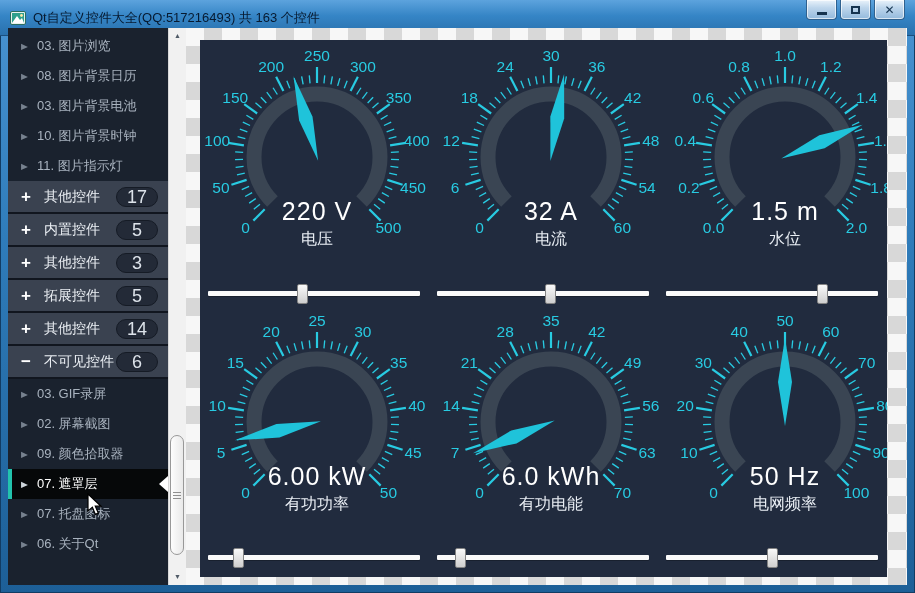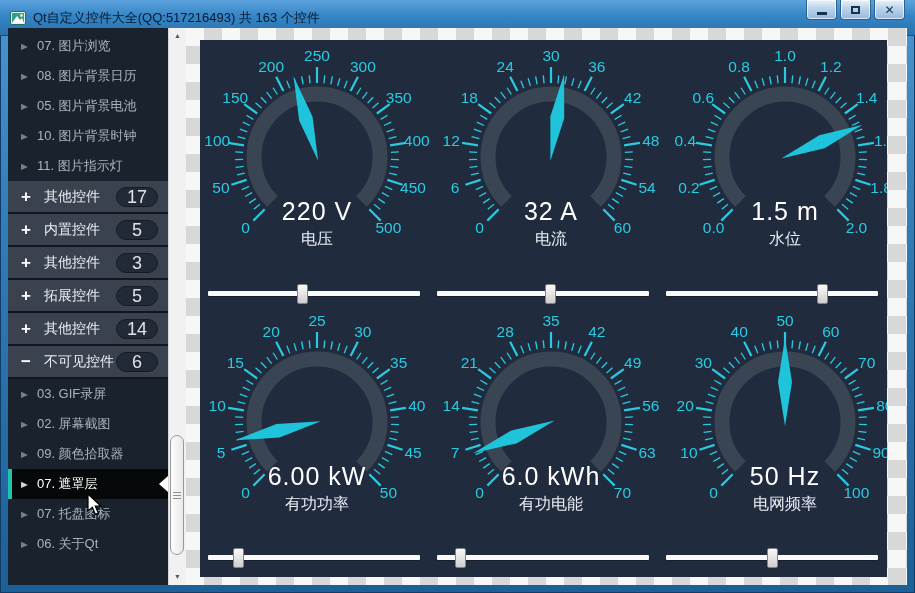--- a/index.html
+++ b/index.html
@@ -108,29 +108,29 @@
       <div class="win-btn">
         <span>✕</span>
       </div>
     </div>
   </div>
 
   <div class="body">
     <div class="sidebar" id="sidebar">
         <div class="row child">
           <span class="row-icon tri">▶</span>
-          <span>07. 图片浏览</span>
+          <span>03. 图片浏览</span>
         </div>
         <div class="row child">
           <span class="row-icon tri">▶</span>
           <span>08. 图片背景日历</span>
         </div>
         <div class="row child">
           <span class="row-icon tri">▶</span>
-          <span>05. 图片背景电池</span>
+          <span>03. 图片背景电池</span>
         </div>
         <div class="row child">
           <span class="row-icon tri">▶</span>
           <span>10. 图片背景时钟</span>
         </div>
         <div class="row child">
           <span class="row-icon tri">▶</span>
           <span>11. 图片指示灯</span>
         </div>
         <div class="row group">

